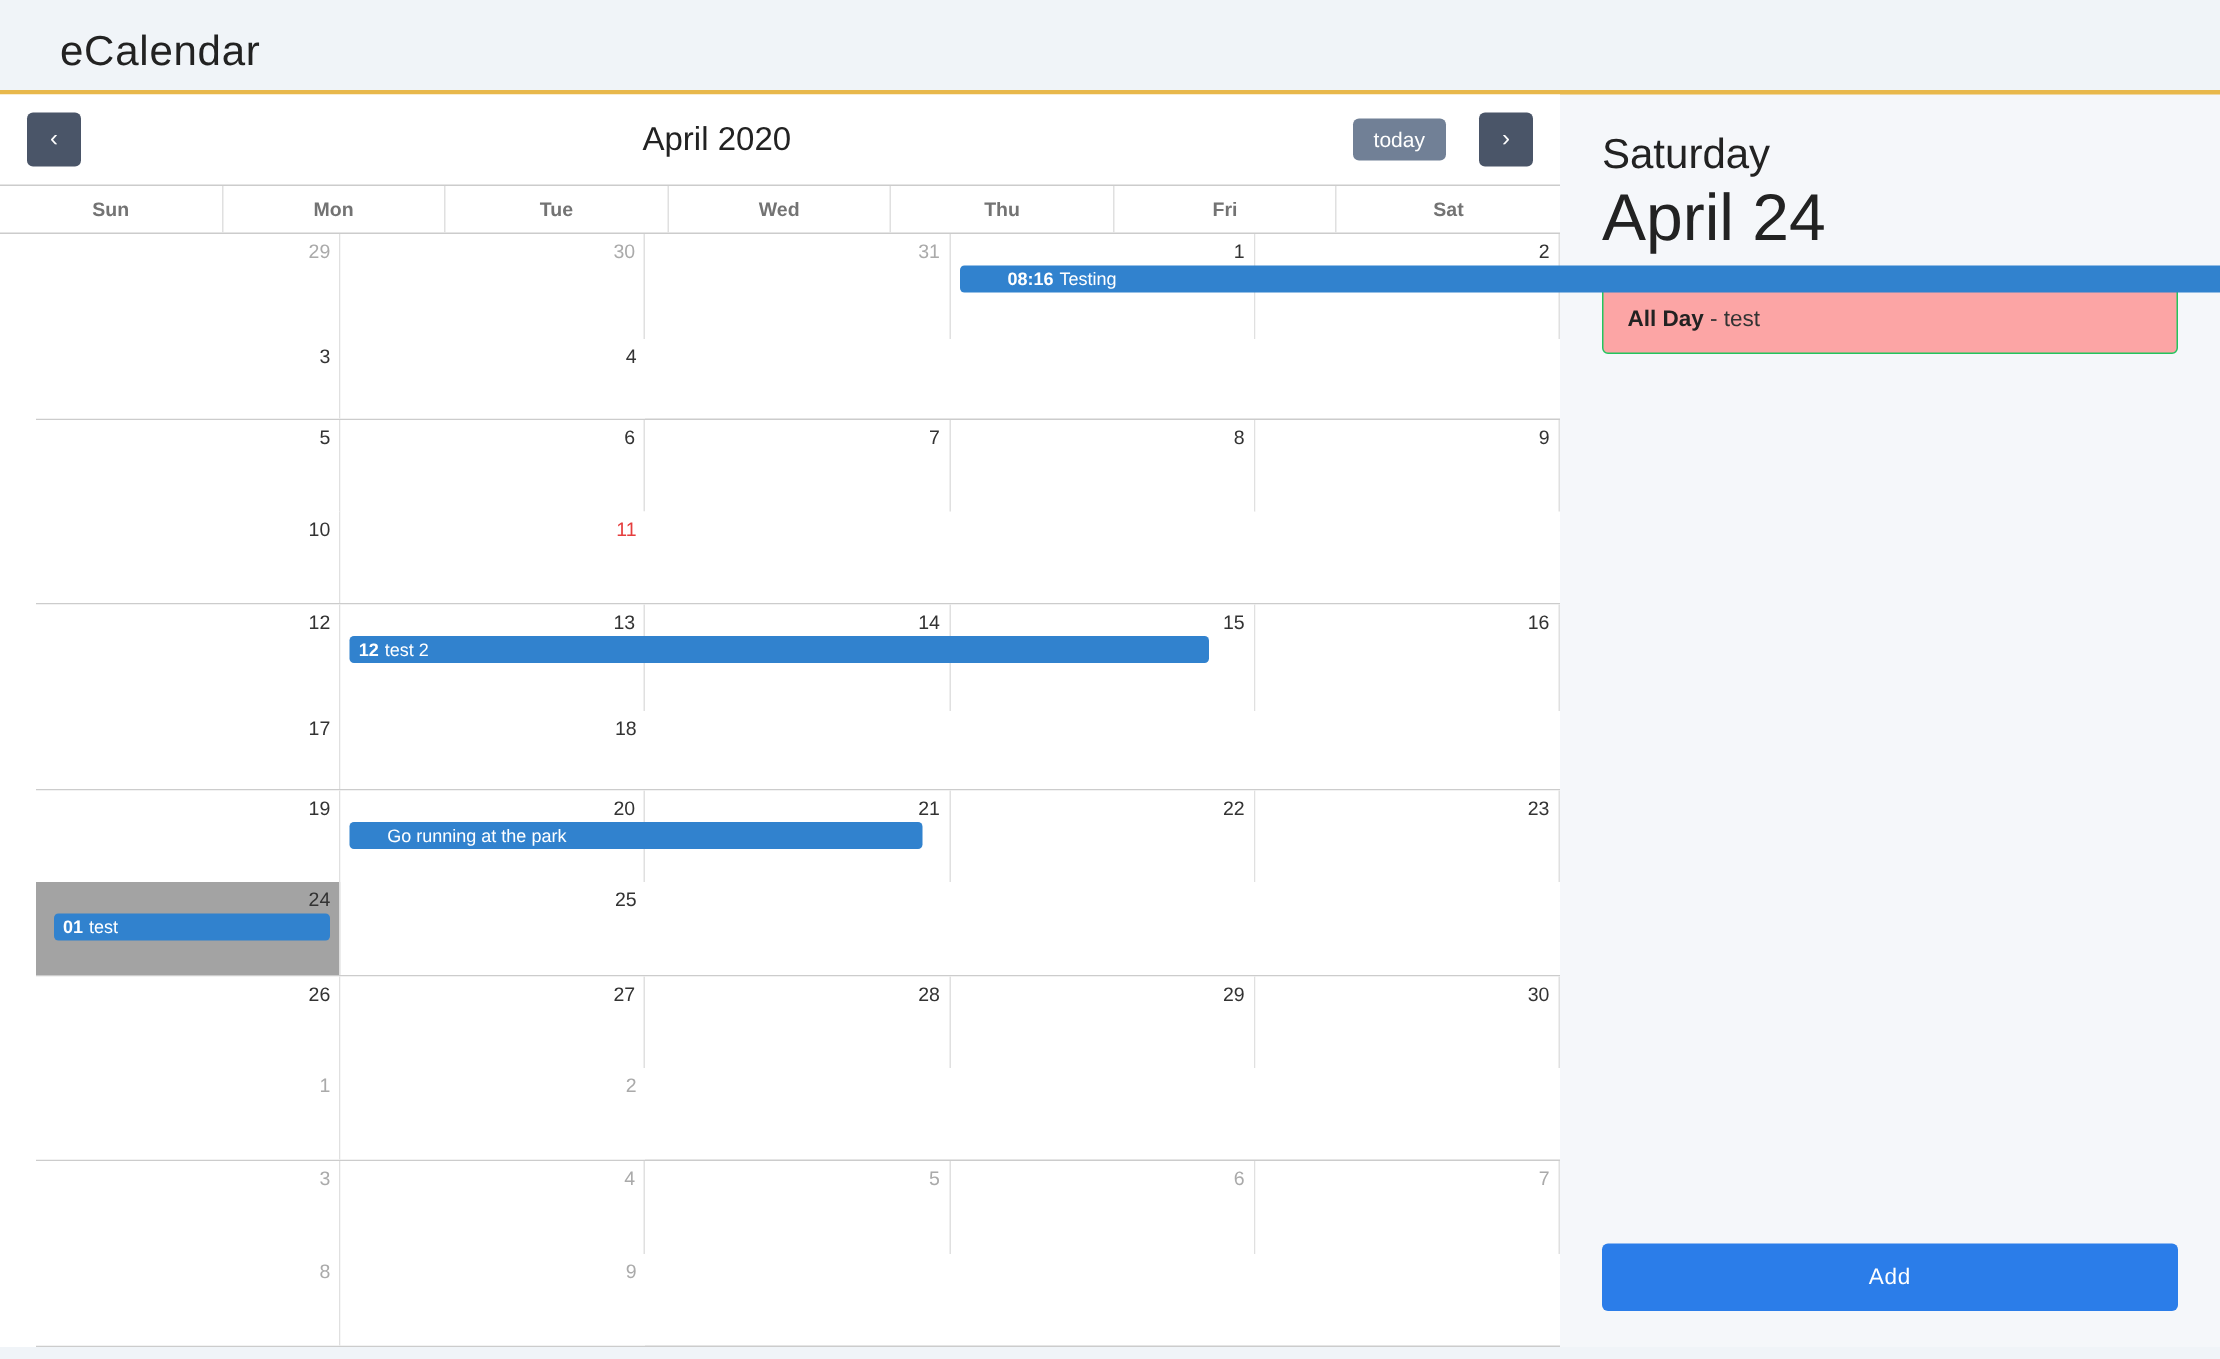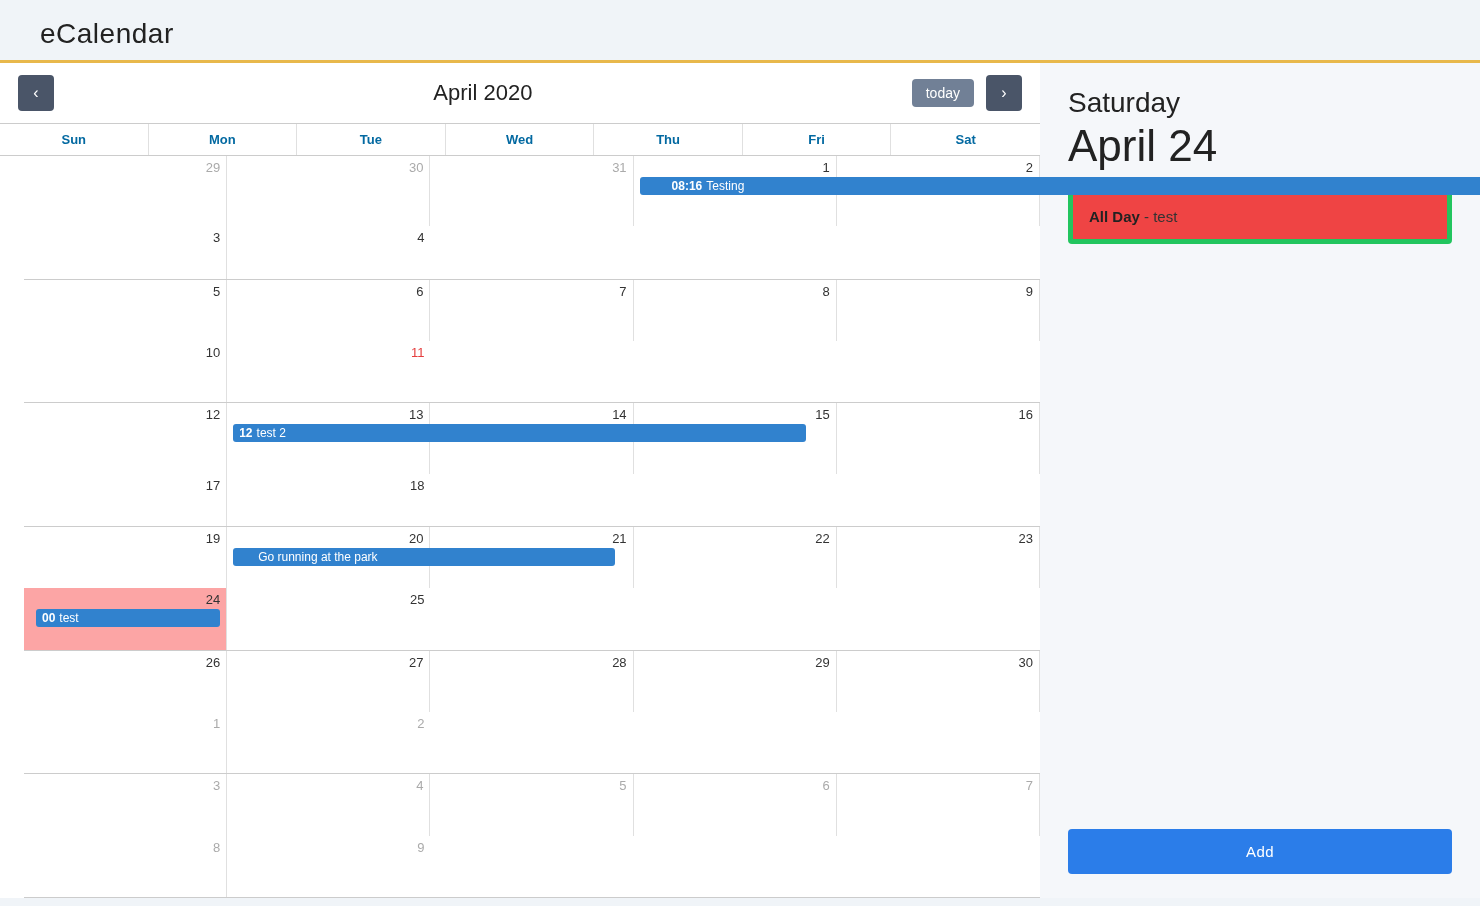--- a/index.html
+++ b/index.html
@@ -58,41 +58,41 @@
       background: #718096;
       color: #fff;
       border: none;
       border-radius: 4px;
       padding: 6px 14px;
       font-size: 14px;
       cursor: pointer;
       margin-right: 6px;
     }
 
-    .nav-right { display: flex; align-items: center; gap: 6px; }
+    .nav-right { display: flex; align-items: center; gap: 16px; }
 
     .month-title {
       font-size: 22px;
       font-weight: 400;
       color: #222;
     }
 
     .day-headers {
       display: grid;
       grid-template-columns: repeat(7, 1fr);
       border-bottom: 1px solid #ccc;
       border-top: 1px solid #ccc;
     }
 
     .day-header {
       text-align: center;
       font-weight: 700;
       font-size: 13px;
       padding: 8px 0;
-      color: #0369a1;
+      color: #737373;
       border-right: 1px solid #e0e0e0;
     }
     .day-header:last-child { border-right: none; }
 
     .weeks-container {
       flex: 1;
       display: flex;
       flex-direction: column;
     }
 
@@ -109,21 +109,21 @@
       border-right: 1px solid #e0e0e0;
       padding: 4px 6px;
       position: relative;
       font-size: 13px;
       color: #333;
       background: #fff;
       vertical-align: top;
     }
     .day-cell:last-child { border-right: none; }
     .day-cell.outside-month .day-num { color: #aaa; }
-    .day-cell.selected-cell { background: #fca5a5; padding-left: 12px; }
+    .day-cell.selected-cell { background: #a3a3a3; padding-left: 12px; }
 
     .day-num {
       font-size: 13px;
       color: #333;
       text-align: right;
       display: block;
       margin-bottom: 2px;
     }
     .day-num.red { color: #e53e3e; }
 
@@ -163,22 +163,22 @@
     }
 
     .detail-date {
       font-size: 44px;
       font-weight: 300;
       color: #222;
       margin-bottom: 18px;
     }
 
     .event-card {
-      background: #ef4444;
-      border: 5px solid #22c55e;
+      background: #fca5a5;
+      border: 1px solid #22c55e;
       border-radius: 4px;
       padding: 14px 16px;
       font-size: 15px;
       color: #333;
       margin-bottom: 10px;
     }
 
     .event-card .all-day-label {
       font-weight: 700;
       color: #222;
@@ -320,21 +320,21 @@
           </div>
         <div class="day-cell">
             <span class="day-num">22</span>
           </div>
         <div class="day-cell">
             <span class="day-num">23</span>
           </div>
         <div class="day-cell selected-cell">
           <span class="day-num">24</span>
           <div class="event-bar">
-            <span class="event-time">00</span><span>test</span>
+            <span class="event-time">01</span><span>test</span>
           </div>
         </div>
         <div class="day-cell">
             <span class="day-num">25</span>
           </div>
       </div>
 
       <div class="week-row">
         <div class="day-cell">
             <span class="day-num">26</span>

